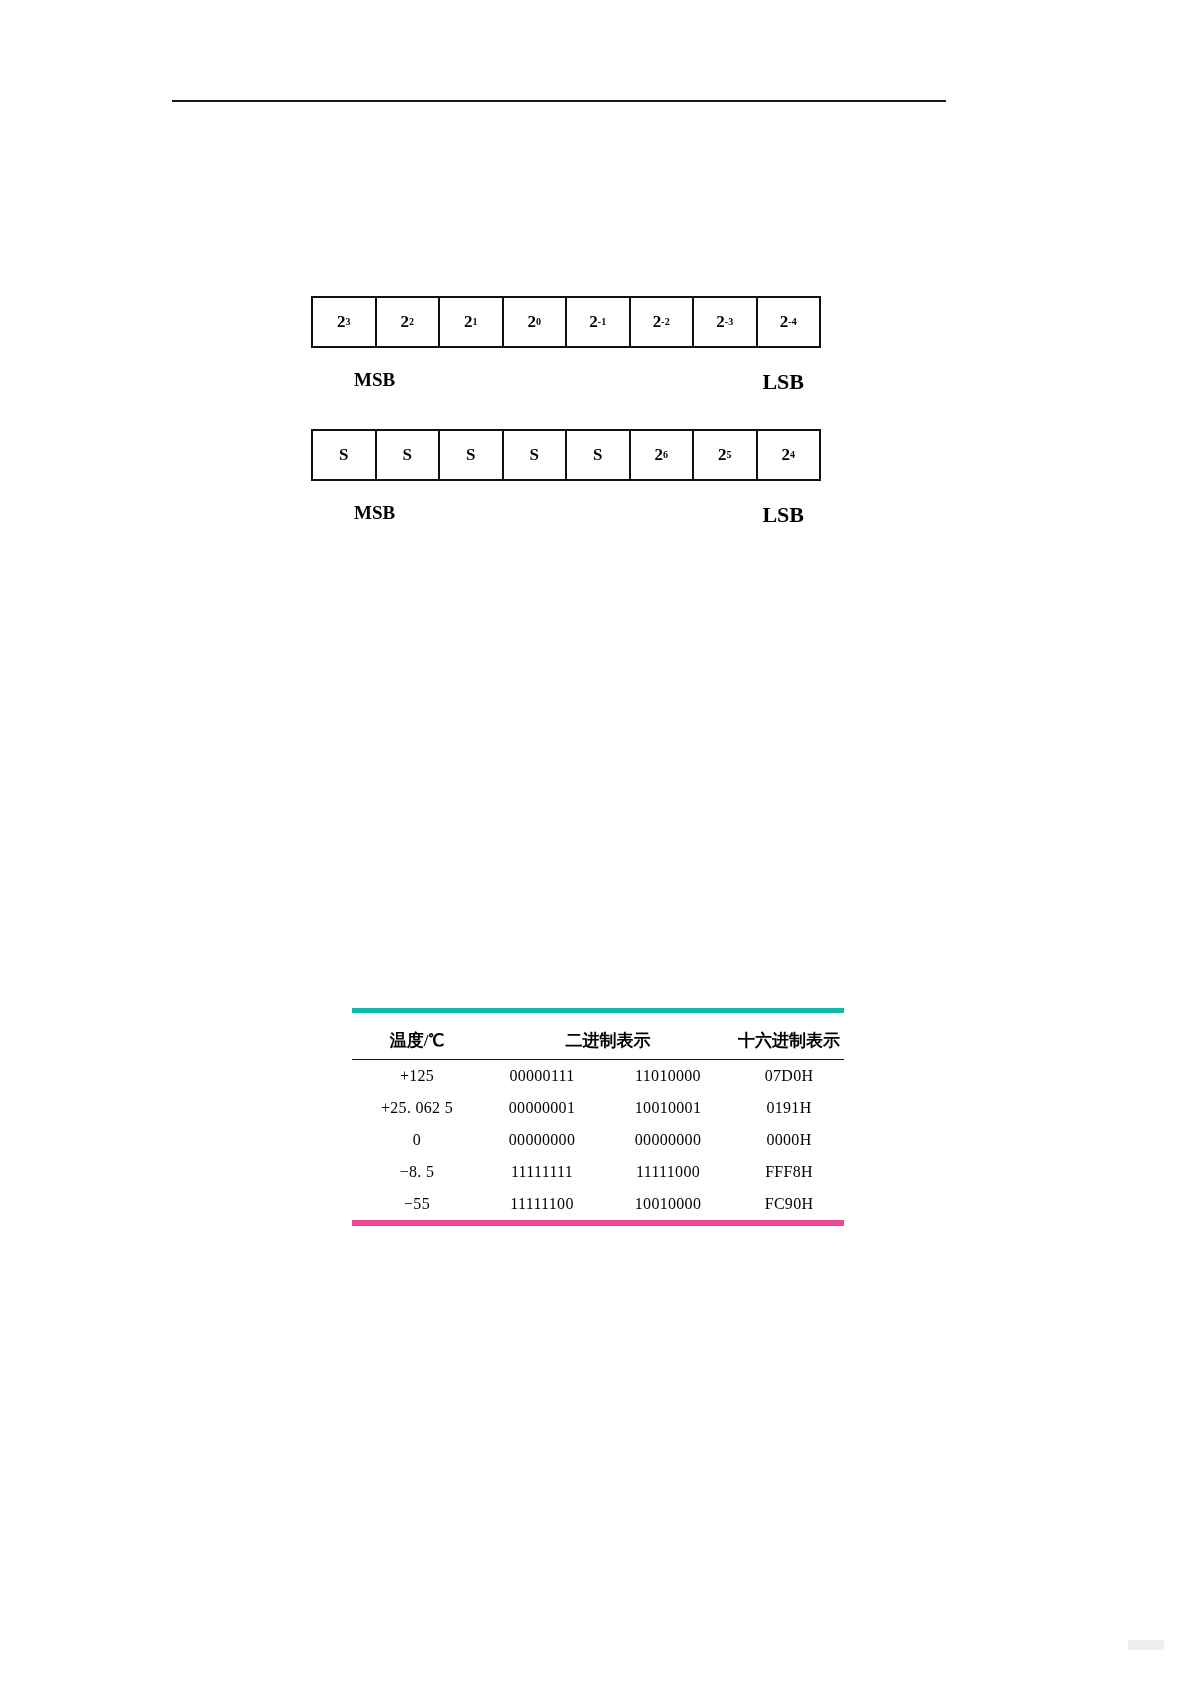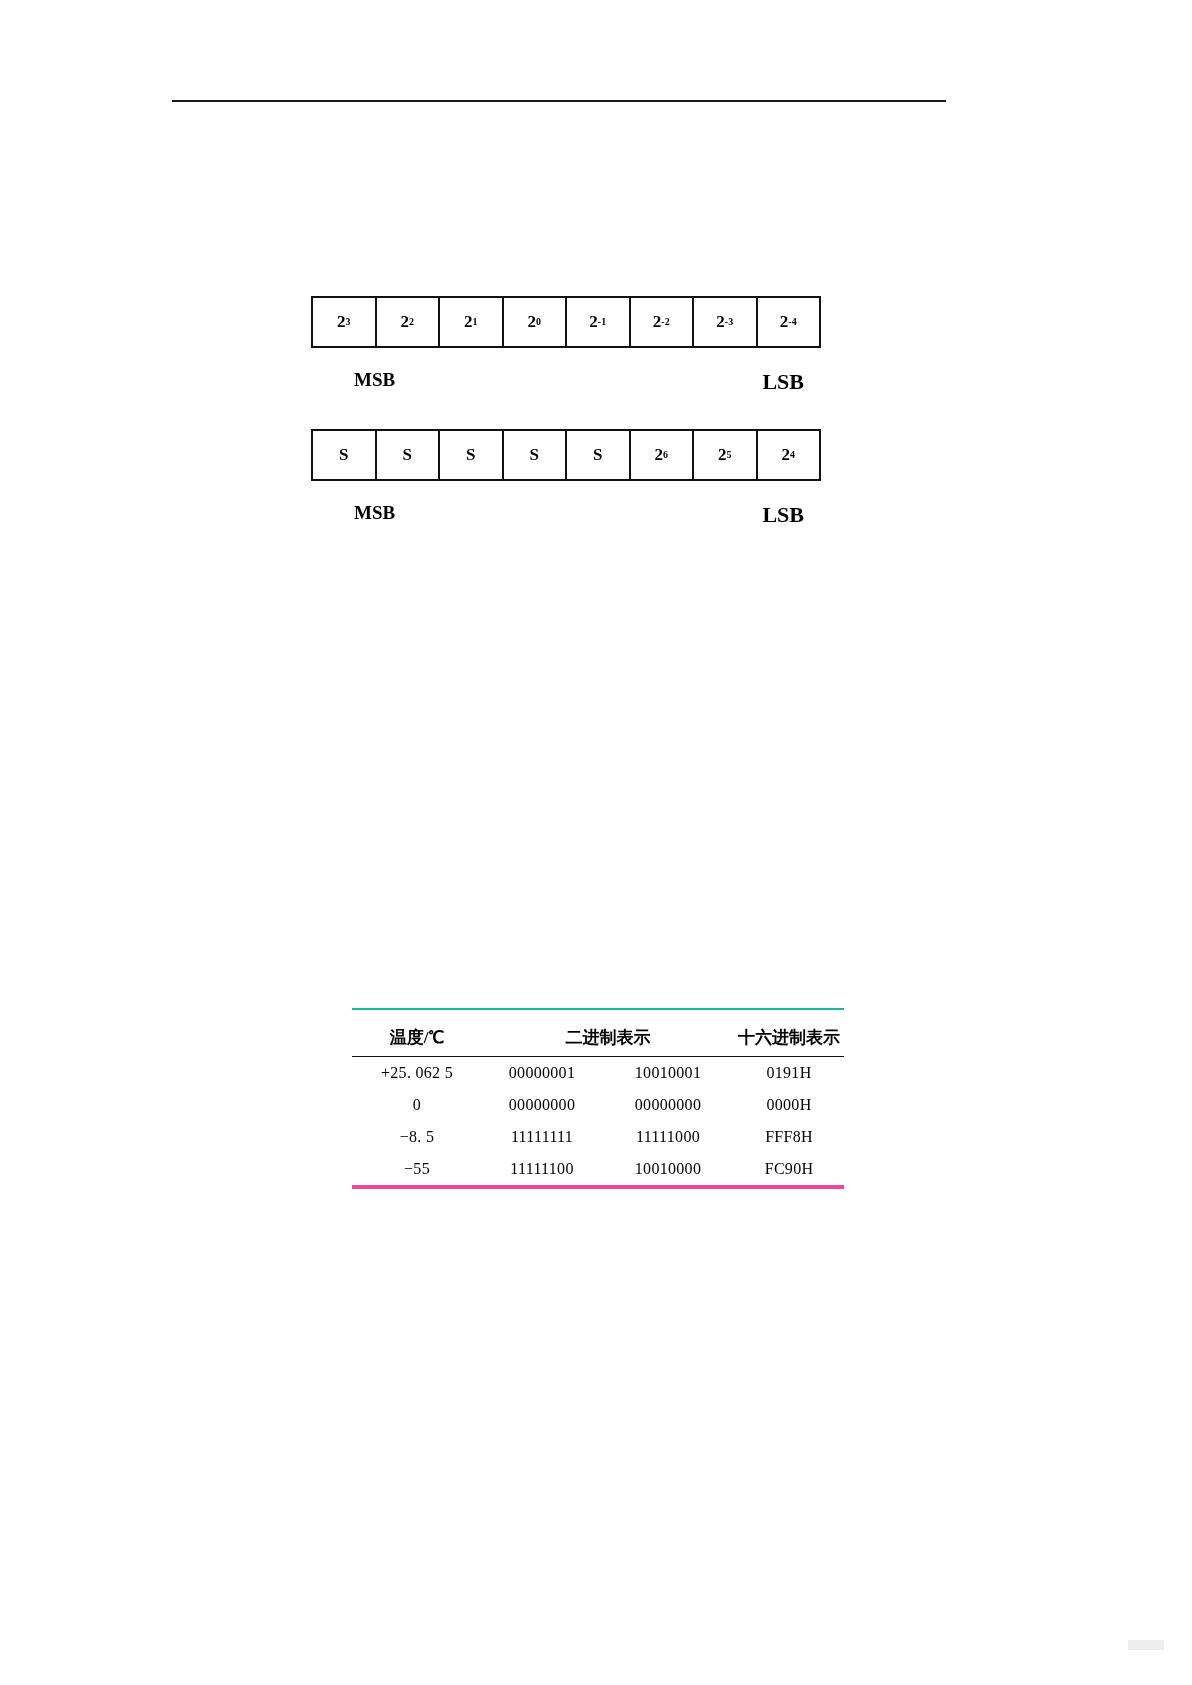--- a/index.html
+++ b/index.html
@@ -93,37 +93,37 @@
   table.temp-table {
     border-collapse: collapse;
     width: 492px;
     font-family: "Liberation Serif", serif;
     font-size: 16px;
   }
   table.temp-table thead th {
     font-weight: bold;
     font-size: 17px;
     padding: 16px 0 7px 0;
-    border-top: 2px solid #14b8a6;
+    border-top: 5px solid #14b8a6;
     border-bottom: 1.5px solid #111111;
     text-align: center;
     white-space: nowrap;
   }
   table.temp-table thead th.th-bin {
     text-align: center;
   }
   table.temp-table tbody td {
     padding: 7px 0;
     text-align: center;
     font-size: 16px;
     letter-spacing: 0.3px;
     white-space: nowrap;
   }
   table.temp-table tbody tr:last-child td {
-    border-bottom: 4px solid #ec4899;
+    border-bottom: 6px solid #ec4899;
   }
   .col-temp { width: 130px; }
   .col-b1   { width: 120px; }
   .col-b2   { width: 132px; }
   .col-hex  { width: 110px; }
 
   .page-bottom-mark {
     position: absolute;
     left: 1128px;
     top: 1640px;
@@ -227,20 +227,26 @@
   <table class="temp-table">
     <thead>
       <tr>
         <th class="col-temp">温度/℃</th>
         <th class="col-b1 th-bin" colspan="2">二进制表示</th>
         <th class="col-hex">十六进制表示</th>
       </tr>
     </thead>
     <tbody>
       <tr>
+        <td class="col-temp">+125</td>
+        <td class="col-b1">00000111</td>
+        <td class="col-b2">11010000</td>
+        <td class="col-hex">07D0H</td>
+      </tr>
+      <tr>
         <td class="col-temp">+25. 062 5</td>
         <td class="col-b1">00000001</td>
         <td class="col-b2">10010001</td>
         <td class="col-hex">0191H</td>
       </tr>
       <tr>
         <td class="col-temp">0</td>
         <td class="col-b1">00000000</td>
         <td class="col-b2">00000000</td>
         <td class="col-hex">0000H</td>

